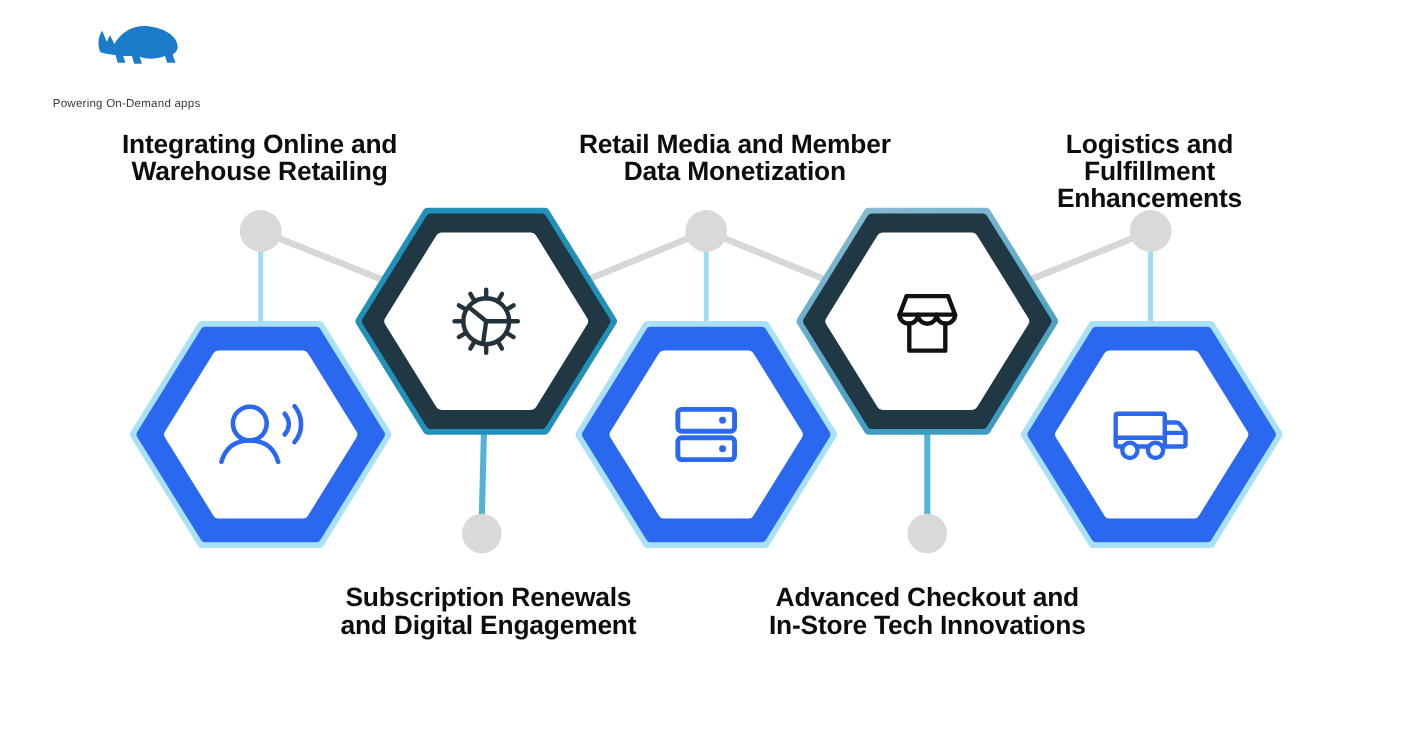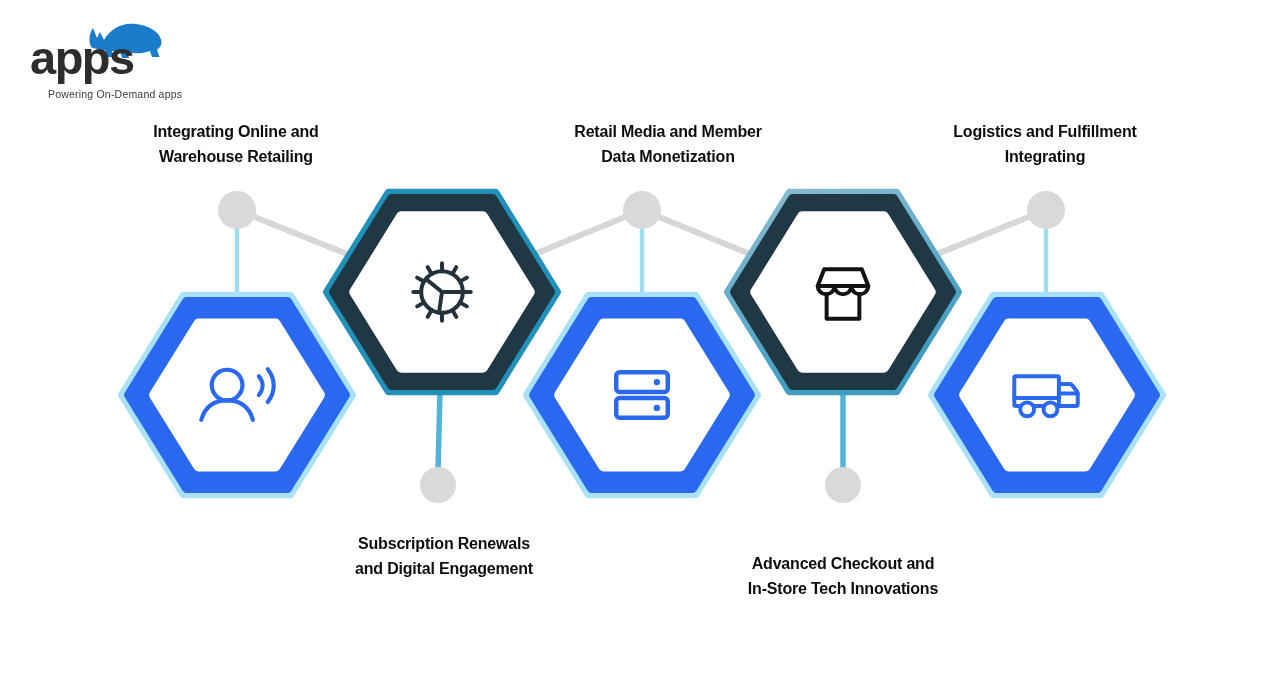--- a/index.html
+++ b/index.html
@@ -17,21 +17,21 @@
   .logo .rhino{position:absolute;left:58px;top:4px;}
   .logo .tagline{
     position:absolute;left:22px;top:76px;font-size:10.5px;color:#3a3a3a;letter-spacing:.2px;white-space:nowrap;
   }
   
   .hex{position:absolute;width:238px;height:212px;}
   .hex svg{display:block;width:100%;height:100%;}
   
   .node-label{
     position:absolute;transform:translateX(-50%);text-align:center;
-    font-size:16px;font-weight:700;color:#0d0d0d;line-height:24.5px;
+    font-size:24px;font-weight:700;color:#0d0d0d;line-height:24.5px;
     letter-spacing:-0.2px;white-space:pre-line;
   }
   .icon-stroke{fill:none;stroke-linecap:round;stroke-linejoin:round;}
 </style>
 </head>
 <body>
 
 <svg width="0" height="0" style="position:absolute">
   <defs>
     <path id="hexPath" d="M66 6 H174 L236 106 L174 206 H66 L4 106 Z"></path>
@@ -67,33 +67,32 @@
   </g>
 </svg>
 
 <div class="logo">
   <svg class="rhino" width="84" height="52" viewBox="0 0 84 50">
     <path fill="#1c7ccc" d="M7 30 C4 22 6 15 9 11 L13 21 L16 15 L20 23
       C26 12 38 5 52 7 C64 8.5 74 14 76.5 21 C78.5 26 77.5 30 73 32.5
       L75.5 40 L68 40 L66 34 C57.5 37 49 37 43 34.5 L45 41 L38 41 L36 34
       L28 34 L30 40 L23 40 L21 33 C13.5 32 9 31.5 7 30 Z"></path>
   </svg>
-  <div class="brand">apps</div>
   <div class="tagline">Powering On-Demand apps</div>
 </div>
 
 <div class="node-label" style="left:236px;top:120px;">Integrating Online and
 Warehouse Retailing</div>
 <div class="node-label" style="left:668px;top:120px;">Retail Media and Member
 Data Monetization</div>
 <div class="node-label" style="left:1045px;top:120px;">Logistics and Fulfillment
-Integrating</div>
+Enhancements</div>
 <div class="node-label" style="left:444px;top:532px;">Subscription Renewals
 and Digital Engagement</div>
-<div class="node-label" style="left:843px;top:552px;text-align:center;">Advanced Checkout and
+<div class="node-label" style="left:843px;top:532px;text-align:center;">Advanced Checkout and
 In-Store Tech Innovations</div>
 
 <div class="hex" style="left:118px;top:289px;">
   <svg viewBox="0 0 240 212">
     <use href="#hexPath" fill="#a9e2f8" stroke="#a9e2f8" stroke-width="8" stroke-linejoin="round"></use>
     <use href="#hexPath" fill="#2a68f0" stroke="#2a68f0" stroke-width="9" stroke-linejoin="round" transform="translate(120 106) scale(0.945) translate(-120 -106)"></use>
     <use href="#hexPath" fill="#ffffff" stroke="#ffffff" stroke-width="14" stroke-linejoin="round" transform="translate(120 106) scale(0.72) translate(-120 -106)"></use>
     <g transform="translate(70 56)">
       <g class="icon-stroke" stroke="#2a68f0" stroke-width="4.2">
         <circle cx="40" cy="40" r="15.5"></circle>

